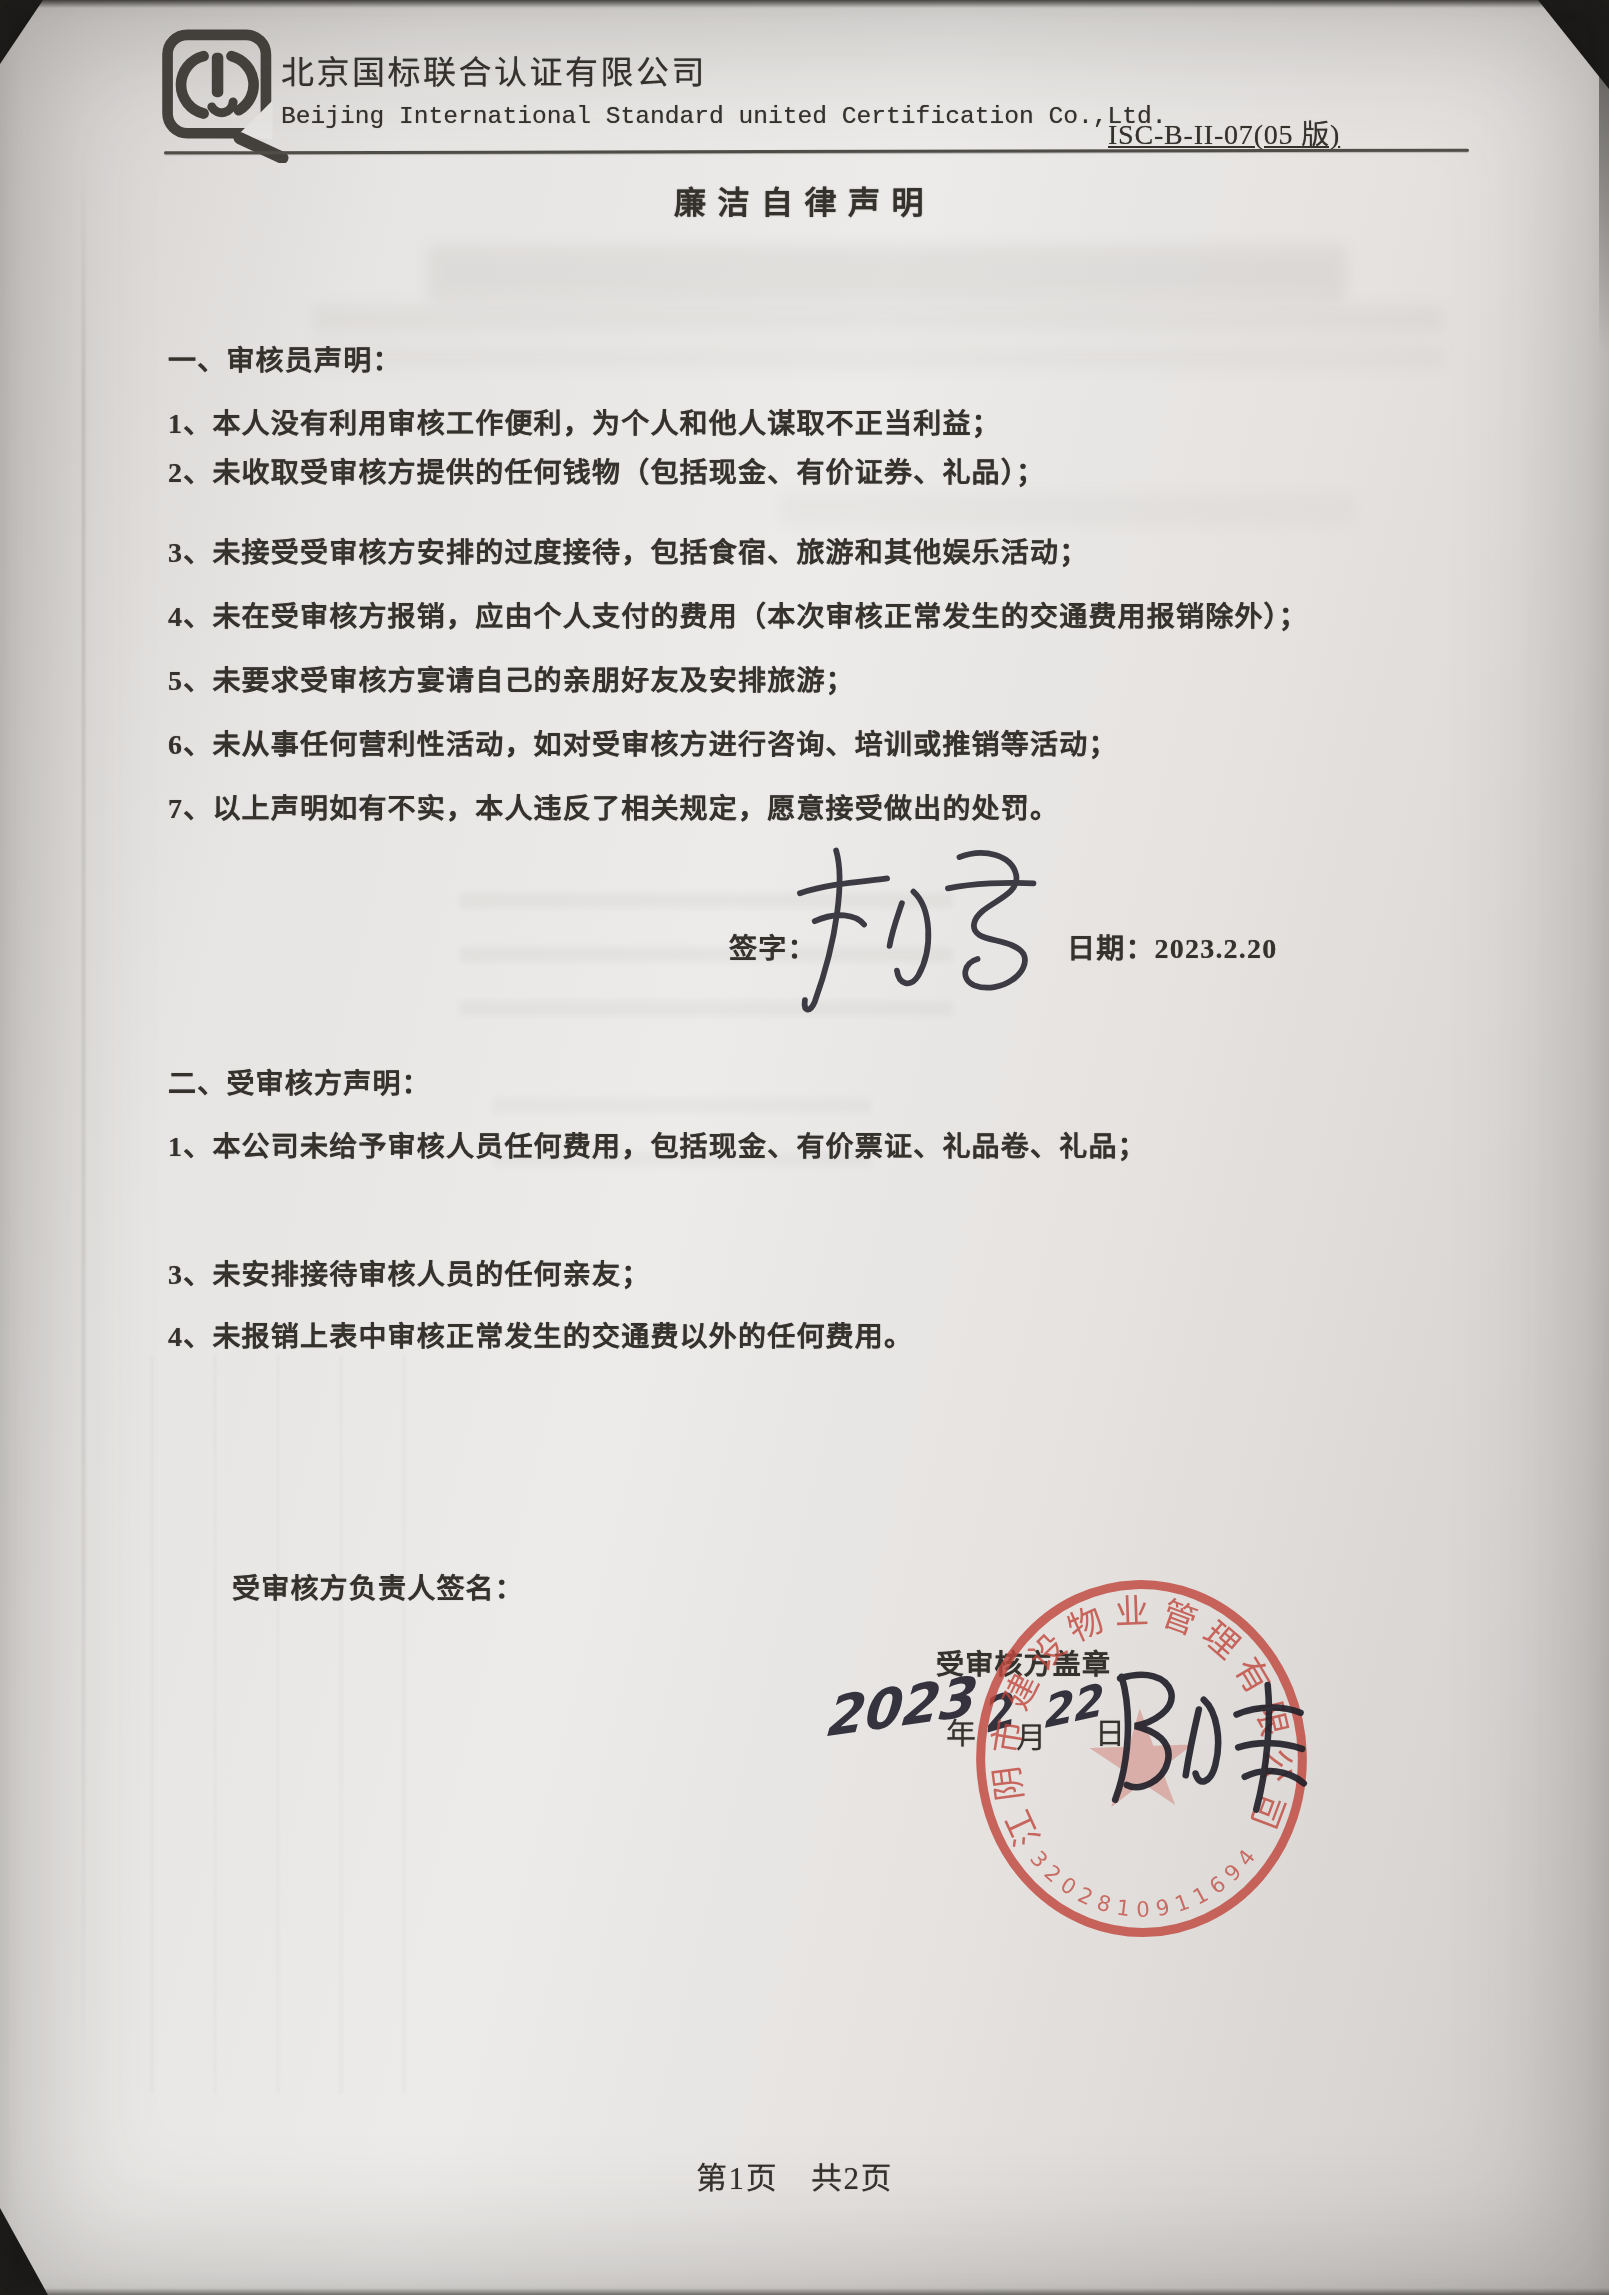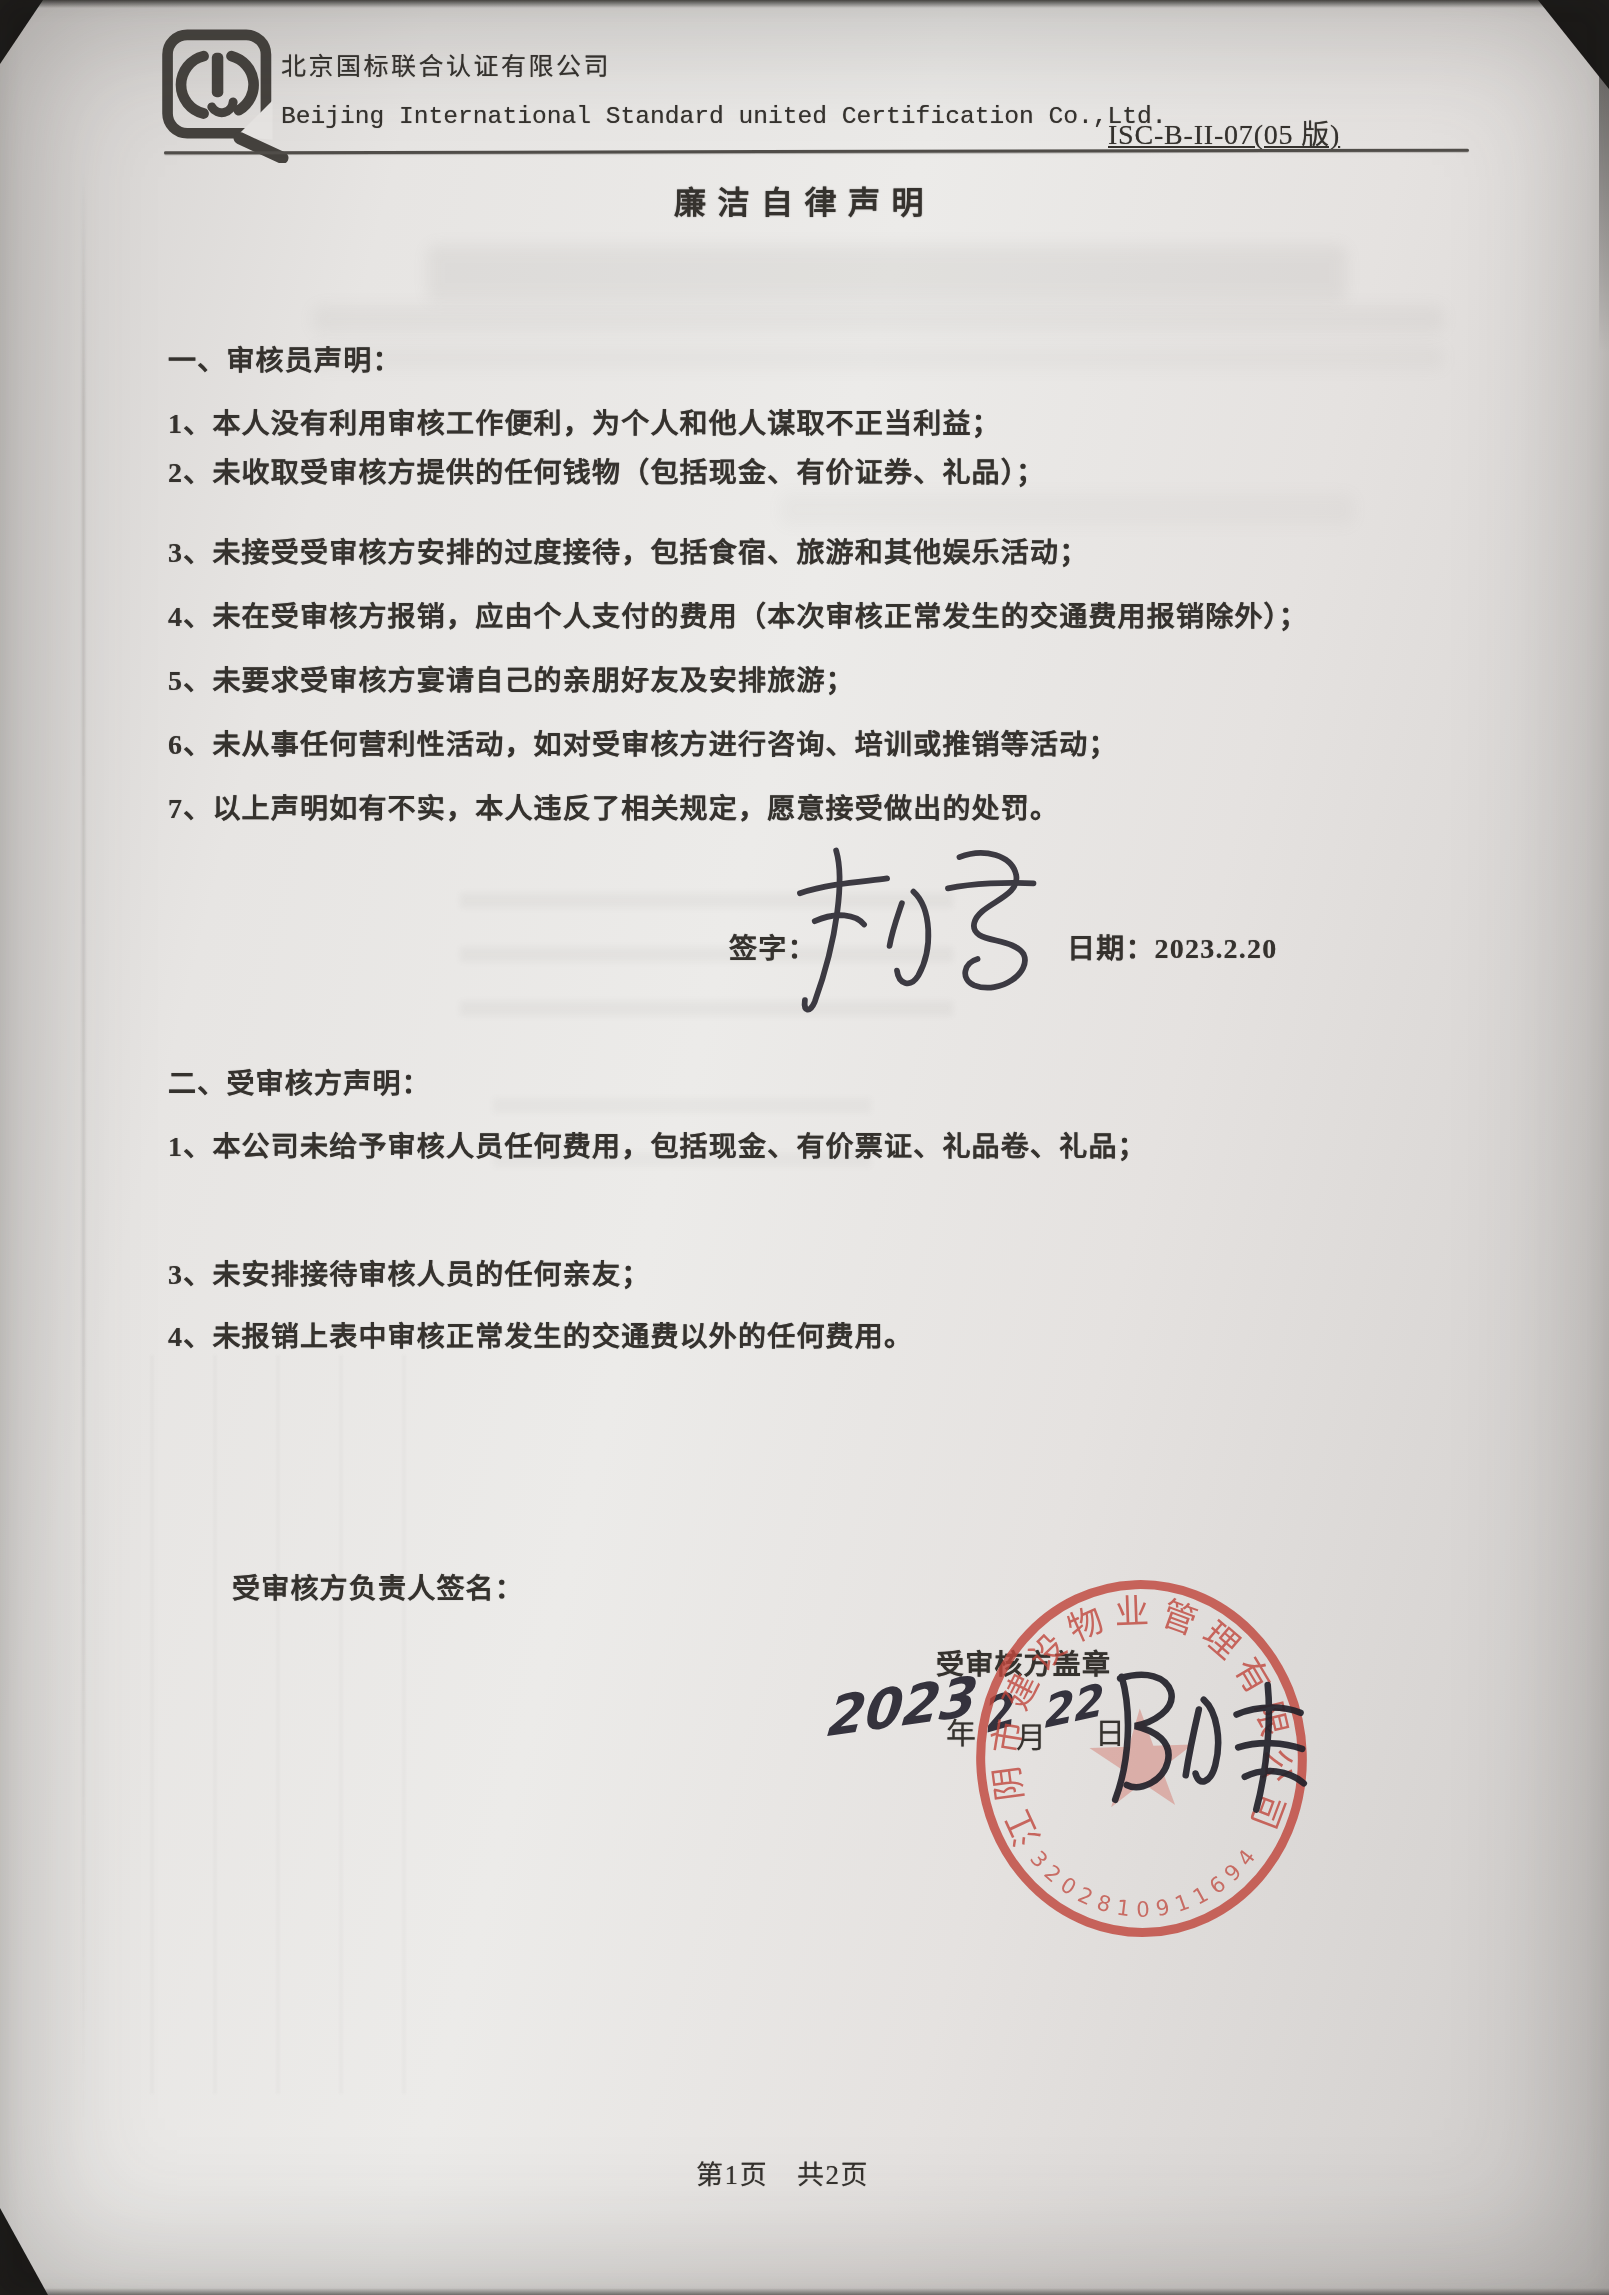--- a/index.html
+++ b/index.html
@@ -3,26 +3,26 @@
 <meta charset="utf-8">
 <style>
   html,body{margin:0;padding:0;background:#1b1a19;}
   .page{position:relative;width:1609px;height:2295px;overflow:hidden;
     background:
       linear-gradient(104deg,#d3d0ce 0%,#e7e5e3 20%,#ecebe9 44%,#e5e2e0 66%,#d7d4d2 88%,#cbc8c6 100%);
     font-family:"Liberation Serif","DejaVu Serif",serif;color:#35322e;}
   .abs{position:absolute;white-space:nowrap;}
   .ink{color:#35322e;text-shadow:0 0 0.8px rgba(50,47,43,.6);}
   .body-line{font-size:28px;letter-spacing:1.2px;font-weight:bold;}
-  .company-cn{font-size:25px;letter-spacing:2.5px;font-weight:500;}
+  .company-cn{font-size:33px;letter-spacing:2.5px;font-weight:500;}
   .company-en{font-family:"Liberation Mono","DejaVu Sans Mono",monospace;font-size:24.6px;letter-spacing:0;}
   .doc-code{font-size:28px;letter-spacing:0.8px;text-decoration:underline;}
   .rule{background:#514e4a;height:3.3px;border-radius:1.6px;transform:rotate(-.12deg);box-shadow:0 0.8px 0.8px rgba(80,77,73,.4);}
   .title{left:0;right:0;text-align:center;font-size:32px;font-weight:bold;letter-spacing:11.5px;text-shadow:0 0 1.2px rgba(45,42,38,.7);}
-  .footer{font-size:27px;letter-spacing:1.6px;}
+  .footer{font-size:31px;letter-spacing:1.6px;}
   .hw{position:absolute;font-family:"DejaVu Sans",sans-serif;font-style:italic;font-weight:bold;color:#262430;opacity:.92;}
   .sig-svg{position:absolute;}
   .seal{position:absolute;transform:rotate(-2deg);}
   
   .vignette{position:absolute;inset:0;pointer-events:none;
     box-shadow:inset 0 0 123px 29px rgba(58,54,50,.26), inset 0 0 24.6px rgba(58,54,50,.12);}
   .edge{position:absolute;pointer-events:none;background:#141312;}
   .corner-tl{top:0;left:0;width:43px;height:64px;clip-path:polygon(0 0,100% 0,0 100%);}
   .corner-tr{top:0;right:0;width:71px;height:89px;clip-path:polygon(0 0,100% 0,100% 100%);}
   .corner-bl{bottom:0;left:0;width:48px;height:87px;clip-path:polygon(0 0,0 100%,100% 100%);}

